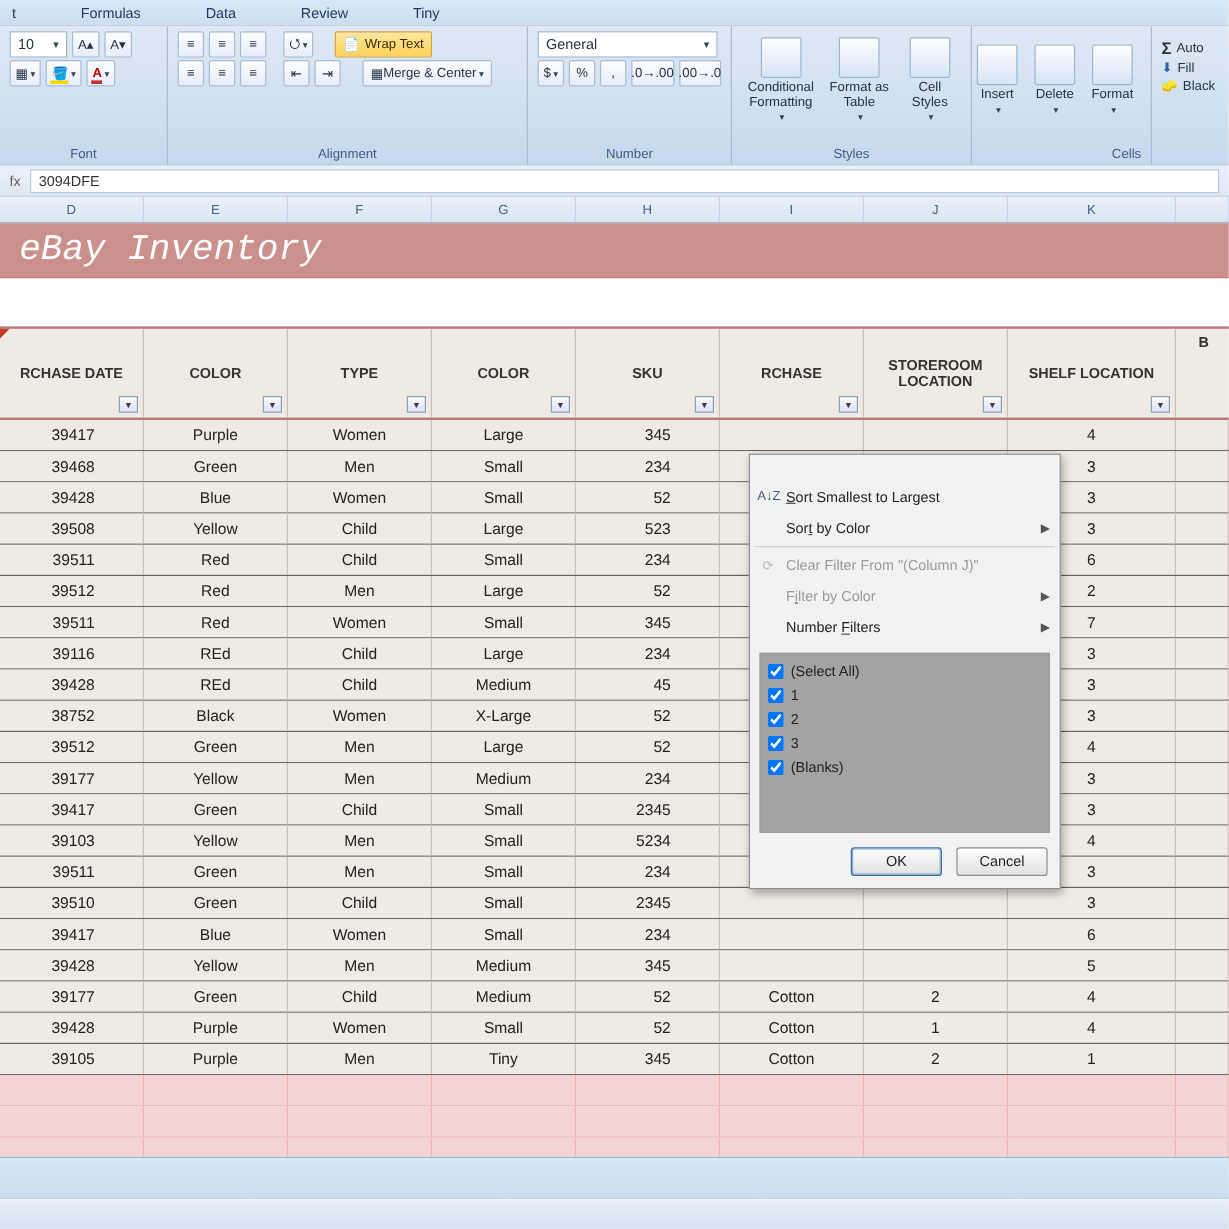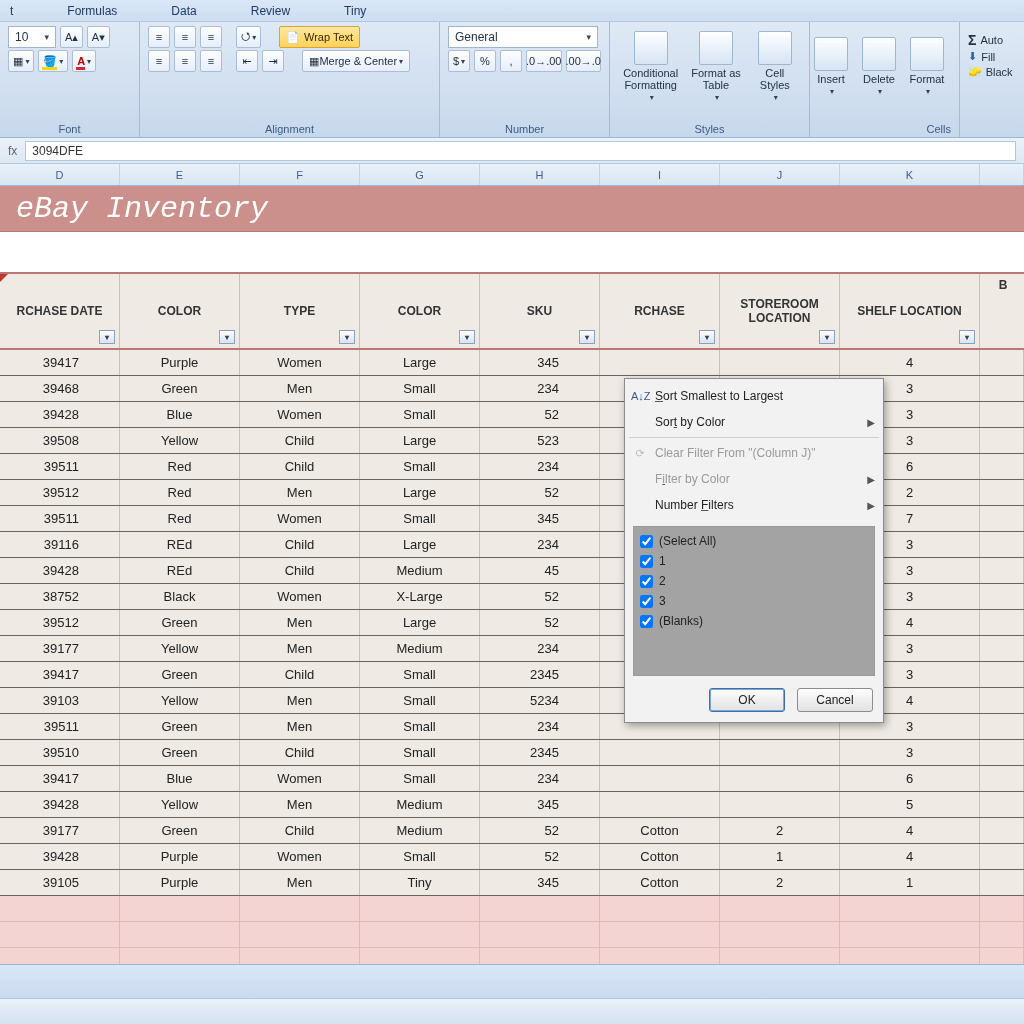--- a/index.html
+++ b/index.html
@@ -56,21 +56,21 @@
   .td.right { justify-content:flex-end; padding-right:40px;}
   .blankrow{ height:26px; background:#f4d4d2; border-bottom:1px solid #e8b7b4; display:flex;}
   .blankrow .td{ border-right:1px solid #e8b7b4;}
 
   
   .bottom1 { position:absolute; bottom:26px; left:0; right:0; height:34px; background:linear-gradient(#d9e7f7,#c9dbef); border-top:1px solid #9db7d3;}
   .bottom2 { position:absolute; bottom:0; left:0; right:0; height:26px; background:linear-gradient(#eaf1fa,#d4e2f0); border-top:1px solid #b3c7dd;}
 
   
   .popup { position:absolute; top:378px; left:624px; width:260px; background:#f2f2f2; border:1px solid #8c8c8c; box-shadow:2px 3px 8px rgba(0,0,0,0.35); font-size:12px; color:#222; }
-  .popup .menu { padding:4px 0;}
+  .popup .menu { padding:4px 0;margin-top:18px;}
   .popup .mi { display:flex; align-items:center; height:26px; padding:0 10px 0 30px; position:relative; cursor:default;}
   .popup .mi .ic { position:absolute; left:6px; width:18px; text-align:center; font-size:11px; color:#3a5a86;}
   .popup .mi.dis { color:#9a9a9a;}
   .popup .mi .arr { position:absolute; right:8px; font-size:10px; color:#555;}
   .popup .sep { height:1px; background:#d0d0d0; margin:2px 4px;}
   .popup .listwrap { margin:4px 8px; background:#a3a3a3; border:1px solid #9a9a9a; height:150px; padding:4px 6px; overflow:auto;}
   .popup .chk { display:flex; align-items:center; gap:6px; height:20px; font-size:12px;}
   .popup .chk input { margin:0;}
   .popup .btns { display:flex; justify-content:flex-end; gap:12px; padding:8px 10px 10px;}
   .popup .pbtn { width:76px; height:24px; background:linear-gradient(#fdfdfd,#e2e2e2); border:1px solid #8c8c8c; border-radius:3px; font-size:12px; display:flex; align-items:center; justify-content:center; cursor:default;}

